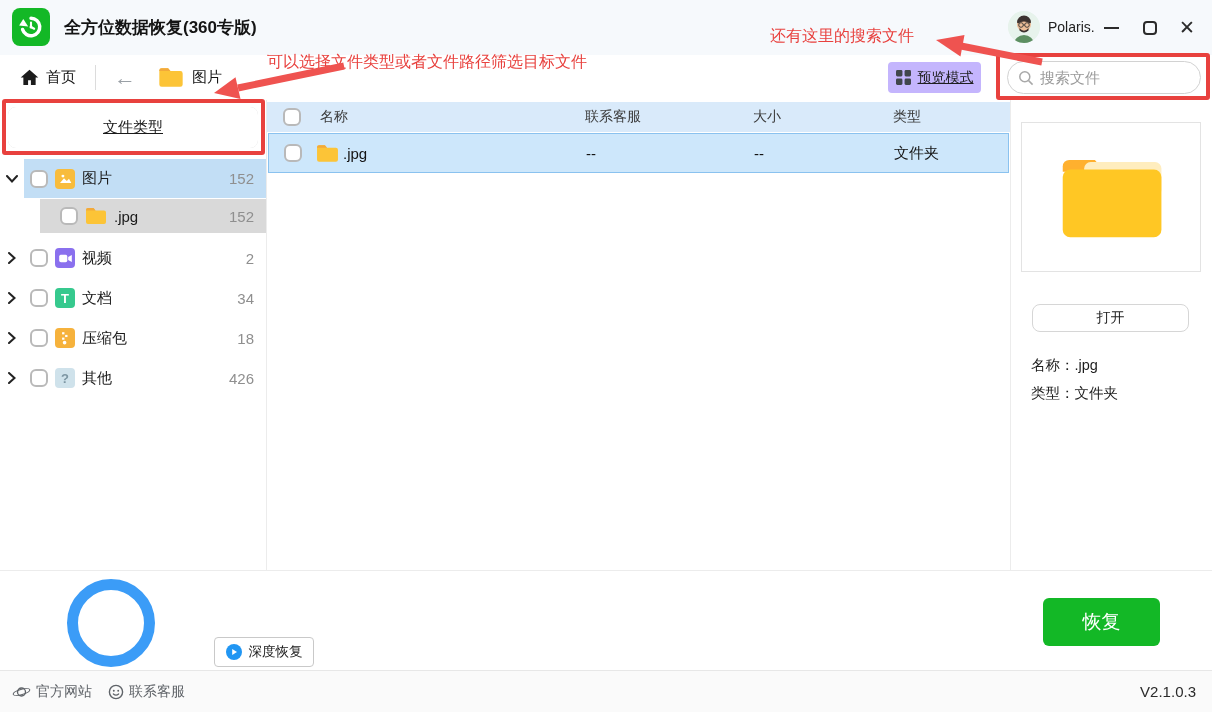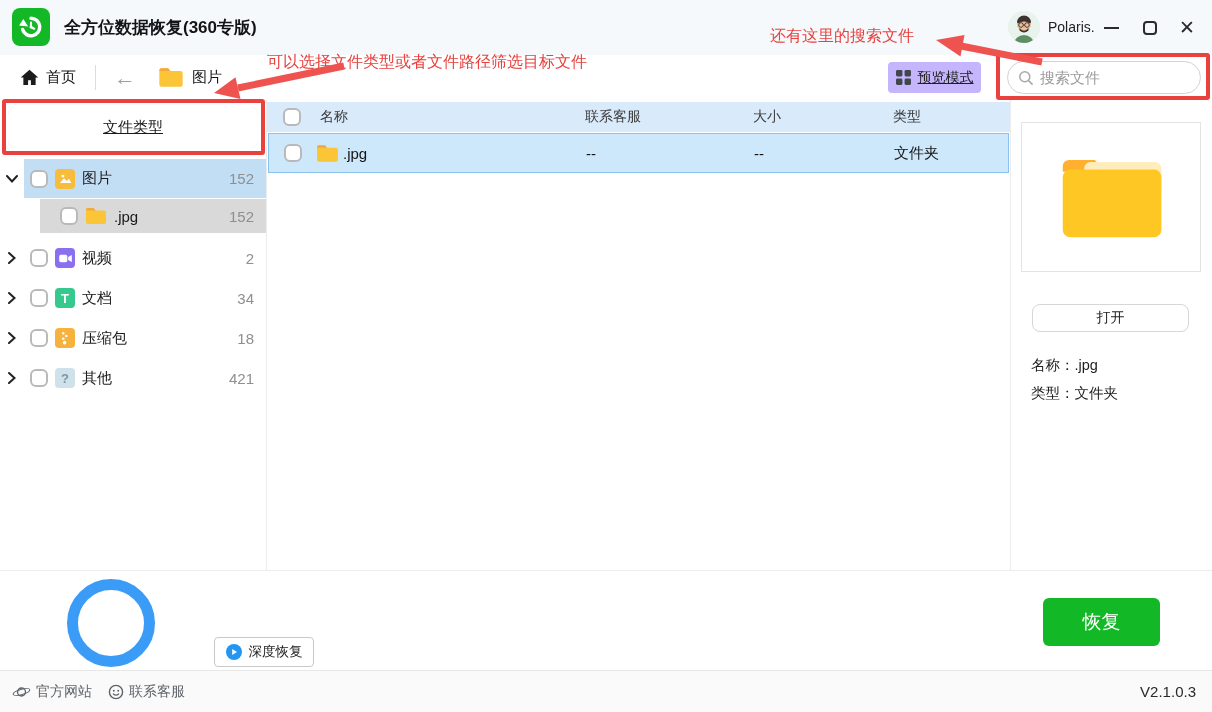--- a/index.html
+++ b/index.html
@@ -279,21 +279,21 @@
   <div class="tree-row" style="top:358px;height:40px">
     <span class="chev-slot" style="width:24px">
       <svg viewBox="0 0 8 12" width="8" height="12">
           <path d="M1 1 L6.5 6 L1 11" stroke="#222" stroke-width="2" fill="none" stroke-linecap="round"></path>
         </svg>
     </span>
     <div class="tree-body">
       <span class="cb"></span>
       <span class="type-badge" style="background:#cfe2eb;color:#7d96a3;font-size:13px;font-weight:bold">?</span>
       <span class="tree-label">其他</span>
-      <span class="tree-count">421</span>
+      <span class="tree-count">426</span>
     </div>
   </div>
 
   <div class="tbl-header">
     <span class="col" style="left:16px">
         <span class="cb"></span>
       </span>
     <span class="col hdr-txt" style="left:53px">名称</span>
     <span class="col hdr-txt" style="left:318px">联系客服</span>
     <span class="col hdr-txt" style="left:486px">大小</span>

